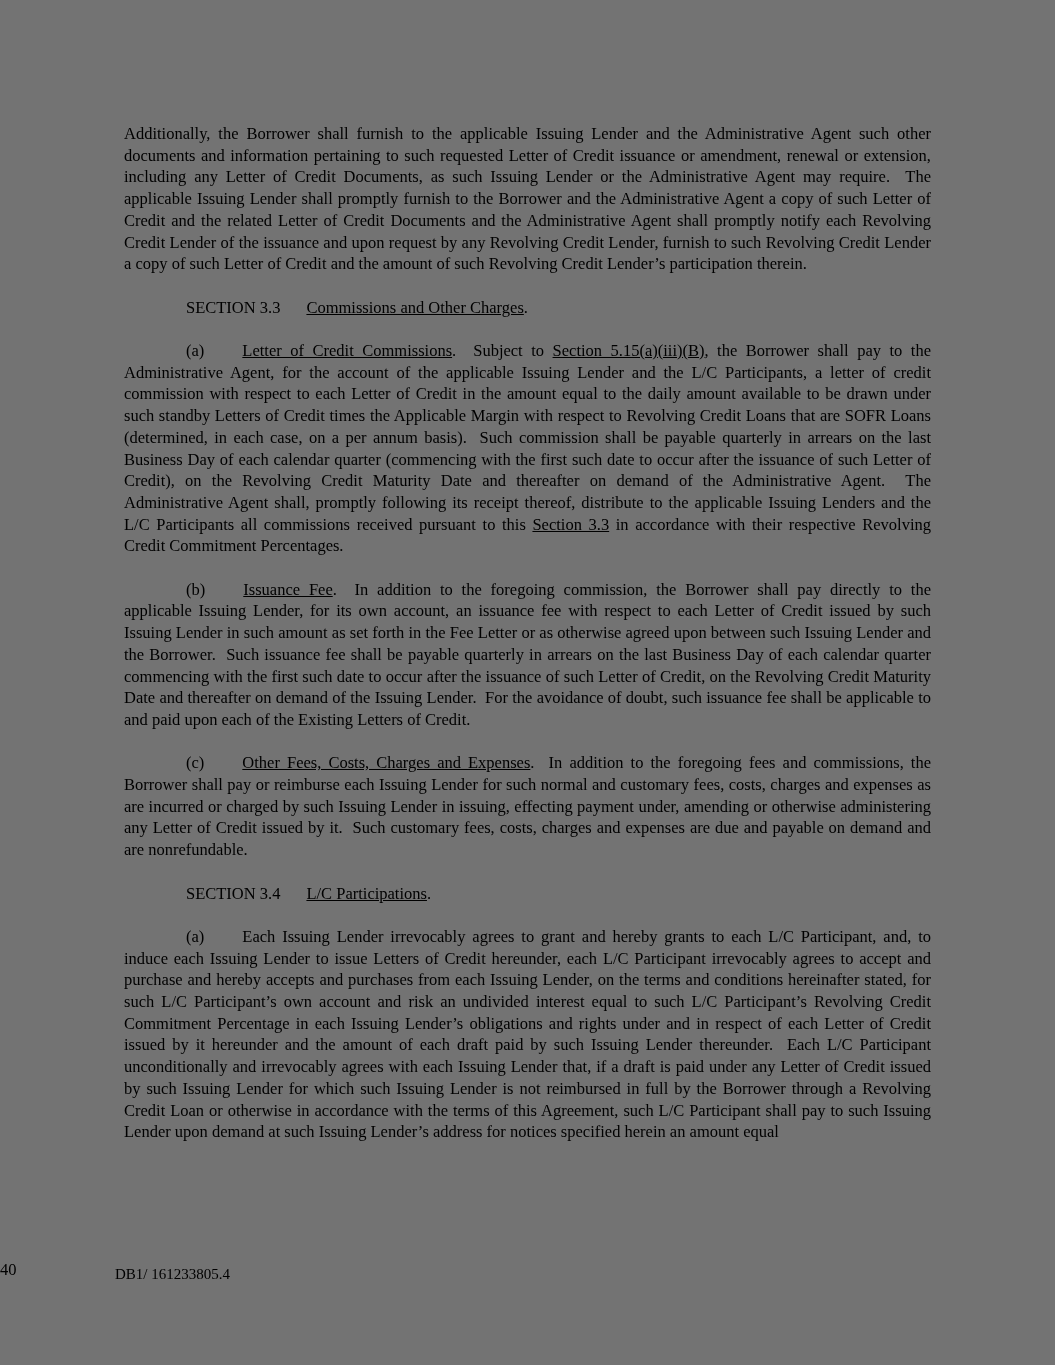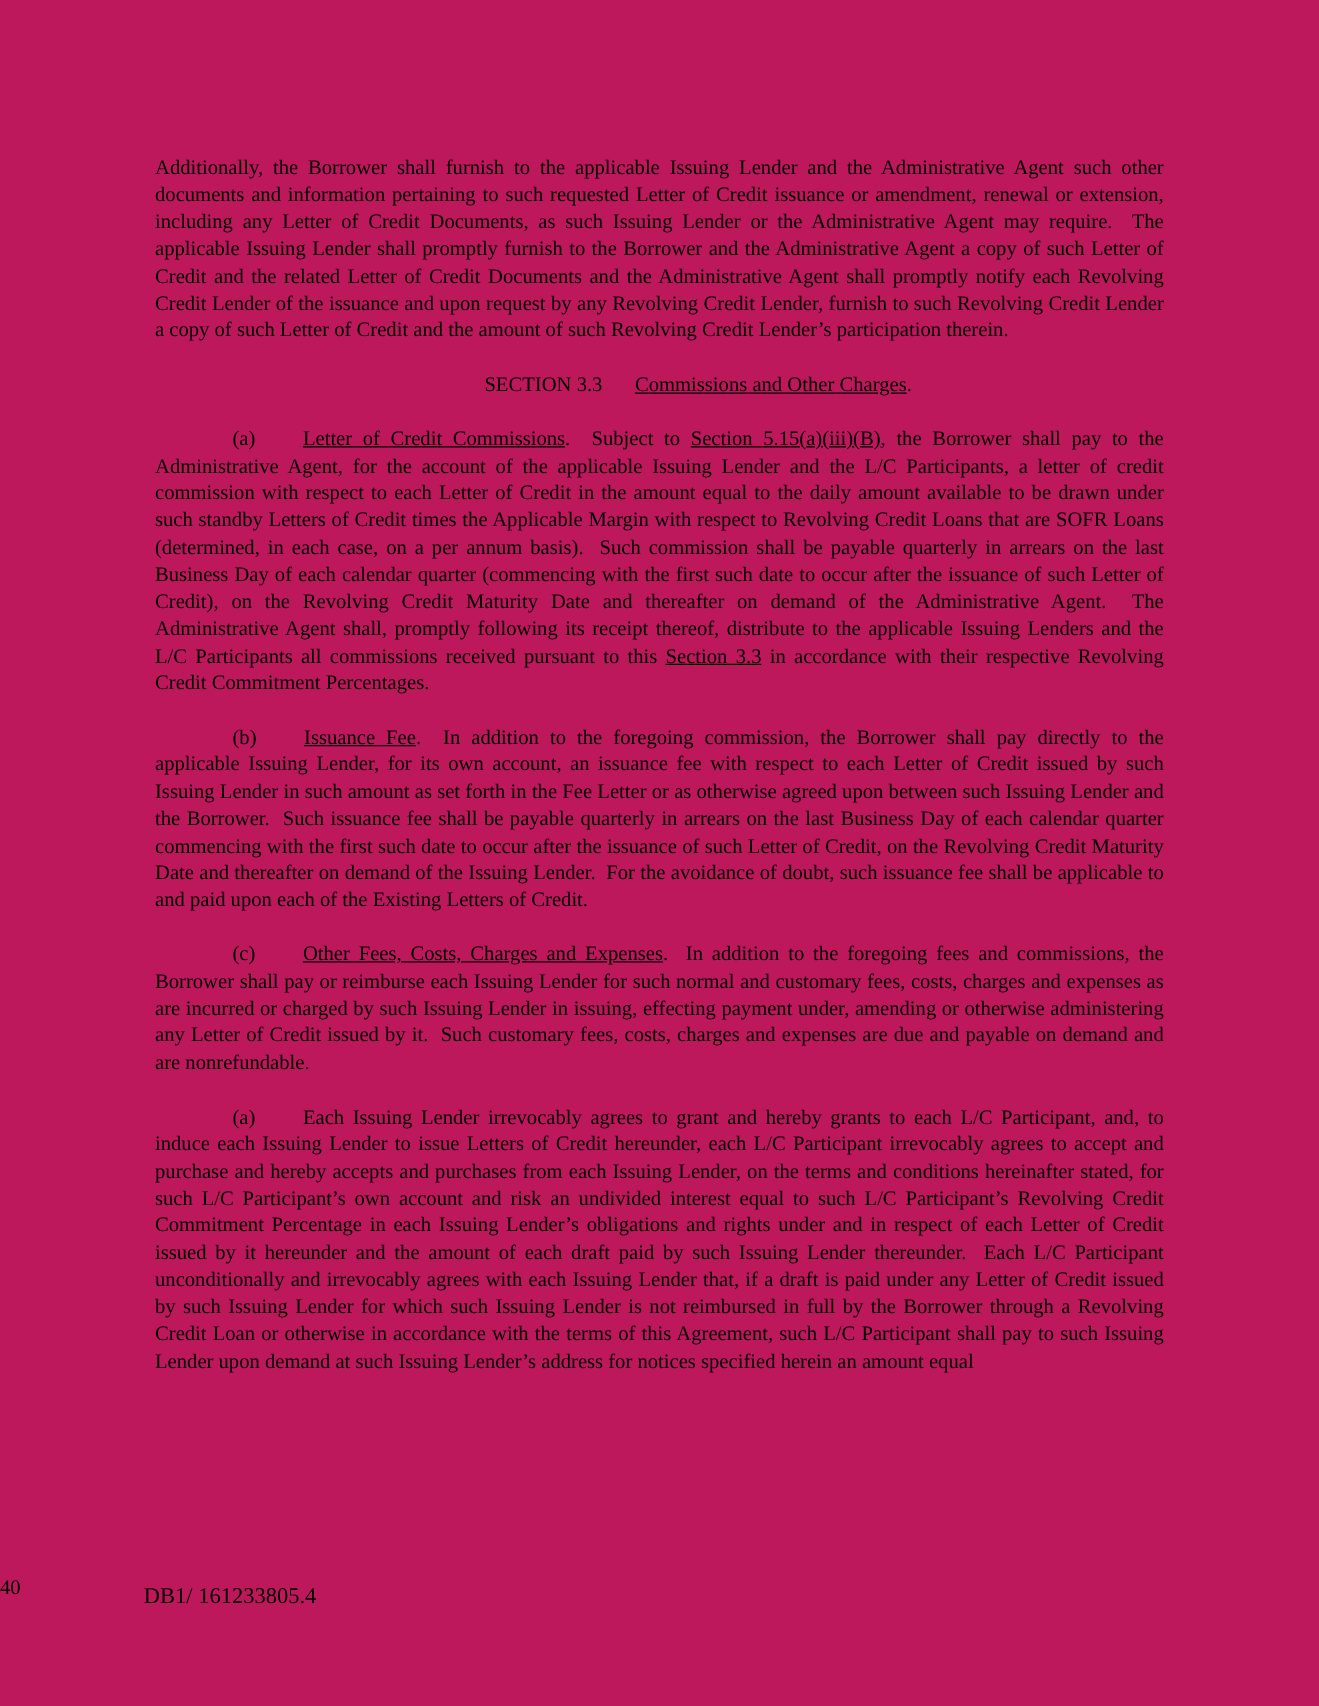--- a/index.html
+++ b/index.html
@@ -4,40 +4,40 @@
 <style>
   html, body {
     margin: 0;
     padding: 0;
     background: #ffffff;
   }
   .page {
     position: relative;
     width: 1055px;
     height: 1365px;
-    background: #be185d;
+    background: #737373;
     color: #000000;
     font-family: "Liberation Serif", "DejaVu Serif", serif;
     overflow: hidden;
   }
   .content {
     position: absolute;
     left: 124px;
     top: 123px;
     width: 807px;
   }
   .block {
     margin: 0 0 21.7px 0;
     font-size: 16.5px;
     line-height: 21.7px;
     text-align: justify;
     white-space: pre-wrap;
   }
   .block.heading {
-    text-align: center;
+    text-align: left;
   }
   .block.indent {
     text-indent: 62px;
   }
   .tab {
     display: inline-block;
     height: 1px;
   }
   .heading .tab { width: 26px; }
   .para .tab { width: 38px; }
@@ -54,32 +54,33 @@
     left: 0;
     top: 4px;
     width: 100%;
     text-align: left;
     font-size: 16.5px;
   }
   .docid {
     position: absolute;
     left: 115px;
     top: 10px;
-    font-size: 18px;
+    font-size: 15px;
   }
 </style>
 </head>
 <body>
 
 <div class="page">
   <div class="content">
       <p class="block para"><span class="">Additionally, the Borrower shall furnish to the applicable Issuing Lender and the Administrative Agent such other documents and information pertaining to such requested Letter of Credit issuance or amendment, renewal or extension, including any Letter of Credit Documents, as such Issuing Lender or the Administrative Agent may require.  The applicable Issuing Lender shall promptly furnish to the Borrower and the Administrative Agent a copy of such Letter of Credit and the related Letter of Credit Documents and the Administrative Agent shall promptly notify each Revolving Credit Lender of the issuance and upon request by any Revolving Credit Lender, furnish to such Revolving Credit Lender a copy of such Letter of Credit and the amount of such Revolving Credit Lender’s participation therein.</span></p>
       <p class="block heading indent"><span class="">SECTION 3.3</span><span class="tab"></span><span class="u">Commissions and Other Charges</span><span class="">.</span></p>
       <p class="block para indent"><span class="">(a)</span><span class="tab"></span><span class="u">Letter of Credit Commissions</span><span class="">.  Subject to </span><span class="u">Section 5.15(a)(iii)(B)</span><span class="">, the Borrower shall pay to the Administrative Agent, for the account of the applicable Issuing Lender and the L/C Participants, a letter of credit commission with respect to each Letter of Credit in the amount equal to the daily amount available to be drawn under such standby Letters of Credit times the Applicable Margin with respect to Revolving Credit Loans that are SOFR Loans (determined, in each case, on a per annum basis).  Such commission shall be payable quarterly in arrears on the last Business Day of each calendar quarter (commencing with the first such date to occur after the issuance of such Letter of Credit), on the Revolving Credit Maturity Date and thereafter on demand of the Administrative Agent.  The Administrative Agent shall, promptly following its receipt thereof, distribute to the applicable Issuing Lenders and the L/C Participants all commissions received pursuant to this </span><span class="u">Section 3.3</span><span class=""> in accordance with their respective Revolving Credit Commitment Percentages.</span></p>
       <p class="block para indent"><span class="">(b)</span><span class="tab"></span><span class="u">Issuance Fee</span><span class="">.  In addition to the foregoing commission, the Borrower shall pay directly to the applicable Issuing Lender, for its own account, an issuance fee with respect to each Letter of Credit issued by such Issuing Lender in such amount as set forth in the Fee Letter or as otherwise agreed upon between such Issuing Lender and the Borrower.  Such issuance fee shall be payable quarterly in arrears on the last Business Day of each calendar quarter commencing with the first such date to occur after the issuance of such Letter of Credit, on the Revolving Credit Maturity Date and thereafter on demand of the Issuing Lender.  For the avoidance of doubt, such issuance fee shall be applicable to and paid upon each of the Existing Letters of Credit.</span></p>
       <p class="block para indent"><span class="">(c)</span><span class="tab"></span><span class="u">Other Fees, Costs, Charges and Expenses</span><span class="">.  In addition to the foregoing fees and commissions, the Borrower shall pay or reimburse each Issuing Lender for such normal and customary fees, costs, charges and expenses as are incurred or charged by such Issuing Lender in issuing, effecting payment under, amending or otherwise administering any Letter of Credit issued by it.  Such customary fees, costs, charges and expenses are due and payable on demand and are nonrefundable.</span></p>
+      <p class="block heading indent"><span class="">SECTION 3.4</span><span class="tab"></span><span class="u">L/C Participations</span><span class="">.</span></p>
       <p class="block para indent"><span class="">(a)</span><span class="tab"></span><span class="">Each Issuing Lender irrevocably agrees to grant and hereby grants to each L/C Participant, and, to induce each Issuing Lender to issue Letters of Credit hereunder, each L/C Participant irrevocably agrees to accept and purchase and hereby accepts and purchases from each Issuing Lender, on the terms and conditions hereinafter stated, for such L/C Participant’s own account and risk an undivided interest equal to such L/C Participant’s Revolving Credit Commitment Percentage in each Issuing Lender’s obligations and rights under and in respect of each Letter of Credit issued by it hereunder and the amount of each draft paid by such Issuing Lender thereunder.  Each L/C Participant unconditionally and irrevocably agrees with each Issuing Lender that, if a draft is paid under any Letter of Credit issued by such Issuing Lender for which such Issuing Lender is not reimbursed in full by the Borrower through a Revolving Credit Loan or otherwise in accordance with the terms of this Agreement, such L/C Participant shall pay to such Issuing Lender upon demand at such Issuing Lender’s address for notices specified herein an amount equal</span></p>
     </div>
   <div class="footer">
     <span class="pagenum">40</span>
     <span class="docid">DB1/ 161233805.4</span>
   </div>
 </div>
 
 </body></html>

